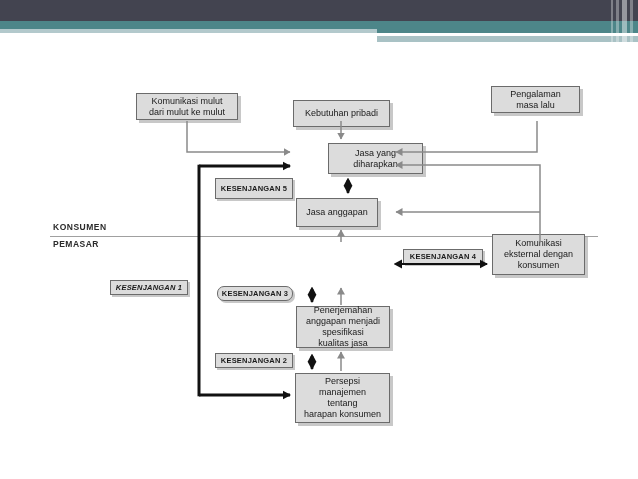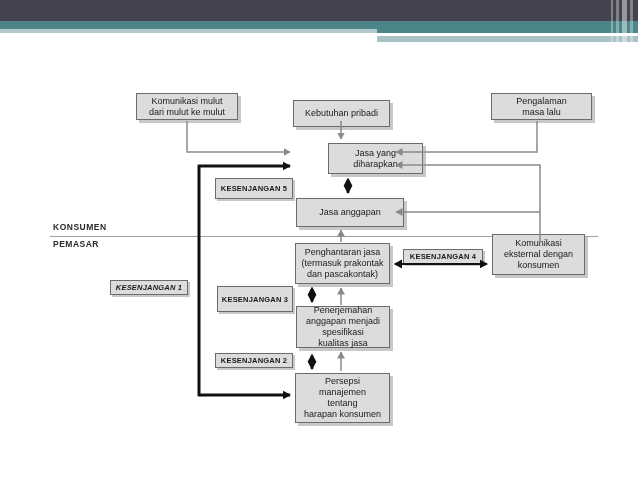--- a/index.html
+++ b/index.html
@@ -23,32 +23,32 @@
   .dbox{position:absolute;background:#dcdcdc;border:1px solid #6b6b6b;box-shadow:3px 3px 0 0 #c8c8c8;
         display:flex;flex-direction:column;align-items:center;justify-content:center;
         font-size:9px;line-height:1.22;color:#1a1a1a;text-align:center;box-sizing:border-box;}
   .dbox span{white-space:nowrap;}
   .gapbox{position:absolute;background:#dcdcdc;border:1px solid #6b6b6b;box-shadow:2px 2px 0 0 #c8c8c8;
         display:flex;align-items:center;justify-content:center;
         font-size:7.5px;font-weight:bold;letter-spacing:0.2px;color:#1a1a1a;box-sizing:border-box;white-space:nowrap;}
 
   #box-word-of-mouth{left:136px;top:93px;width:102px;height:27px;}
   #box-personal-needs{left:293px;top:100px;width:97px;height:27px;}
-  #box-past-experience{left:491px;top:93px;width:101px;height:27px;}
+  #box-past-experience{left:491px;top:86px;width:89px;height:27px;}
   #box-expected-service{left:295px;top:143px;width:95px;height:31px;margin-left:33px;}
-  #box-perceived-service{left:296px;top:198px;width:108px;height:29px;}
+  #box-perceived-service{left:296px;top:198px;width:82px;height:29px;}
   #box-service-delivery{left:295px;top:243px;width:95px;height:41px;}
   #box-external-comm{left:492px;top:234px;width:93px;height:41px;}
   #box-translation{left:296px;top:306px;width:94px;height:42px;justify-content:center;}
   #box-management-perception{left:295px;top:373px;width:95px;height:50px;}
 
   #gap-5{left:215px;top:178px;width:78px;height:21px;}
   #gap-4{left:403px;top:249px;width:80px;height:15px;}
   #gap-1{left:110px;top:280px;width:78px;height:15px;font-style:italic;}
-  #gap-3{left:217px;top:286px;width:76px;height:26px;}
+  #gap-3{left:217px;top:286px;width:76px;height:15px;border-radius:7px;}
   #gap-2{left:215px;top:353px;width:78px;height:15px;}
 
   
   .divider{position:absolute;left:50px;top:236px;width:548px;height:1.3px;background:#a0a0a0;}
   .section-label{position:absolute;font-size:8.5px;font-weight:bold;letter-spacing:0.5px;color:#2b2b2b;}
   #lbl-consumer{left:53px;top:222px;}
   #lbl-marketer{left:53px;top:239px;}
 
   
   #arrows{position:absolute;left:0;top:0;width:638px;height:479px;pointer-events:none;}
@@ -83,25 +83,20 @@
   <div class="dbox" id="box-past-experience">
     <span>Pengalaman</span>
     <span>masa lalu</span>
   </div>
   <div class="dbox" id="box-expected-service">
     <span>Jasa yang</span>
     <span>diharapkan</span>
   </div>
   <div class="dbox" id="box-perceived-service">
     <span>Jasa anggapan</span>
-  </div>
-  <div class="dbox" id="box-service-delivery">
-    <span>Penghantaran jasa</span>
-    <span>(termasuk prakontak</span>
-    <span>dan pascakontak)</span>
   </div>
   <div class="dbox" id="box-external-comm">
     <span>Komunikasi</span>
     <span>eksternal dengan</span>
     <span>konsumen</span>
   </div>
   <div class="dbox" id="box-translation">
     <span>Penerjemahan</span>
     <span>anggapan menjadi</span>
     <span>spesifikasi</span>

